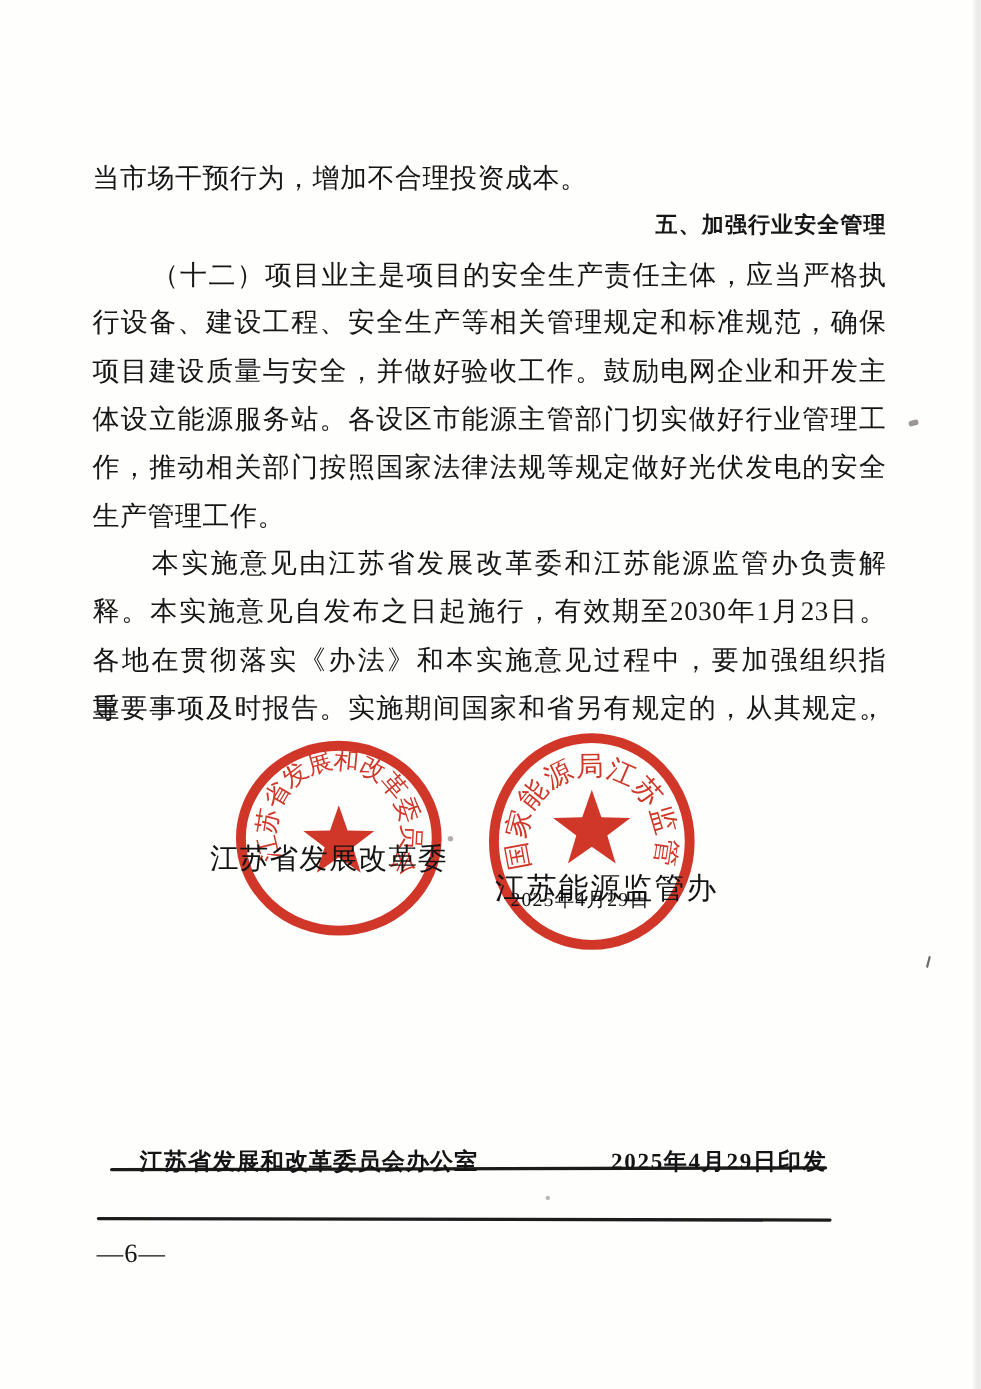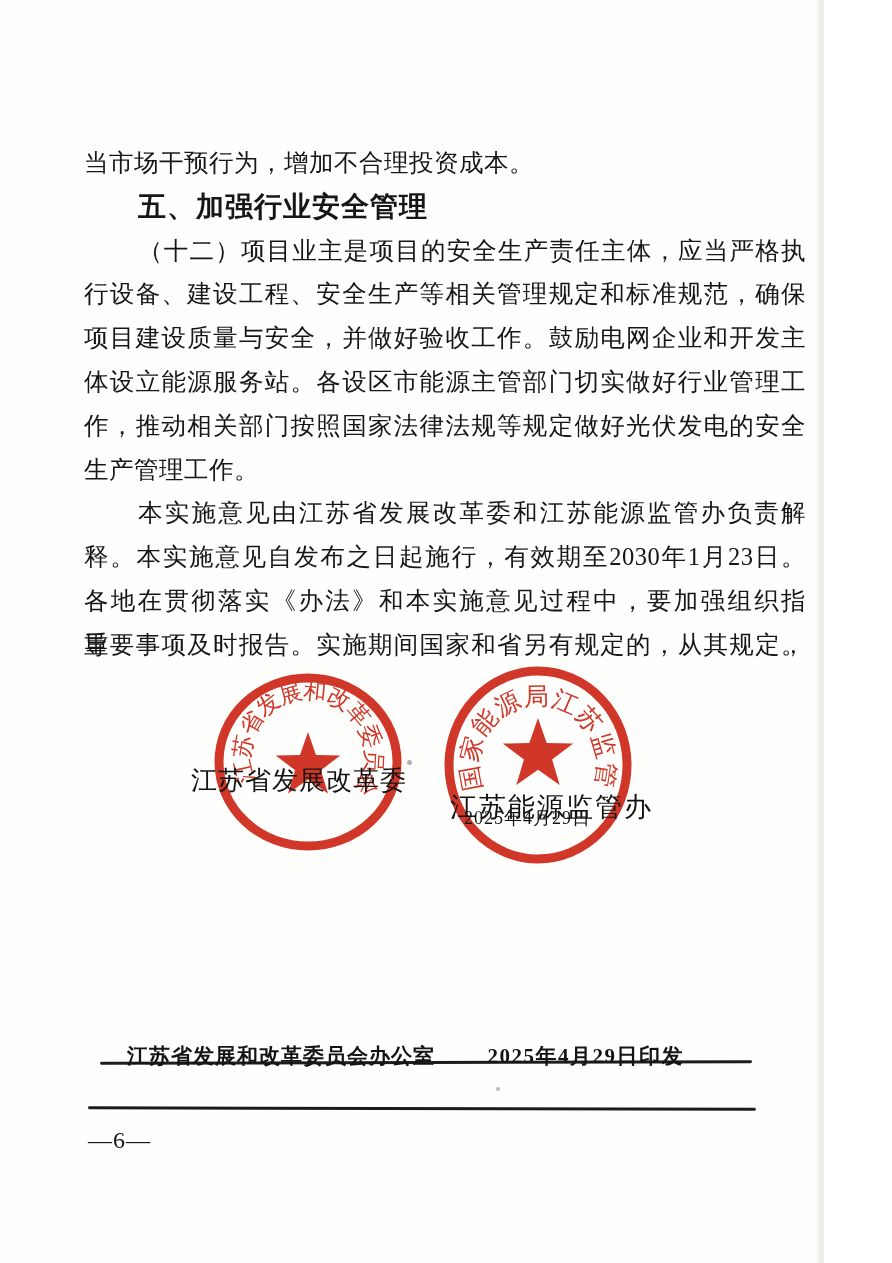--- a/index.html
+++ b/index.html
@@ -1,18 +1,18 @@
 <!DOCTYPE html>
 <html><head>
 <meta charset="utf-8">
 <style>
   html,body{margin:0;padding:0;background:#ffffff;}
   .page{
     position:relative;
-    width:824px;height:1263px;
+    width:892px;height:1263px;
     background:#fefefd;
     font-family:"Liberation Serif", serif;
     color:#161616;
     overflow:hidden;
   }
   
   .edge-band{
     position:absolute;right:0;top:0;width:9px;height:1263px;
     background:linear-gradient(to right, rgba(120,120,120,0) 0%, rgba(120,120,120,0.16) 70%, rgba(120,120,120,0.10) 100%);
   }
@@ -25,25 +25,26 @@
     white-space:nowrap;
   }
   .justify{
     white-space:normal;
     text-align:justify;
     text-align-last:justify;
     -moz-text-align-last:justify;
   }
   .indent{padding-left:54px;}
   .heading{
-    font-family:Liberation Sans, sans-serif;
+    font-family:Liberation Mono, monospace;
     font-weight:bold;
-    font-size:28px;
+    font-size:20px;
     padding-left:54px;
     letter-spacing:1px;
+    text-align:right;
   }
   
   .seal-svg{position:absolute;}
   #seal-left{left:210px;top:670px;}
   #seal-right{left:440px;top:663px;}
   .seal-label{
     position:absolute;
     font-size:26px;
     color:#131313;
     white-space:nowrap;

